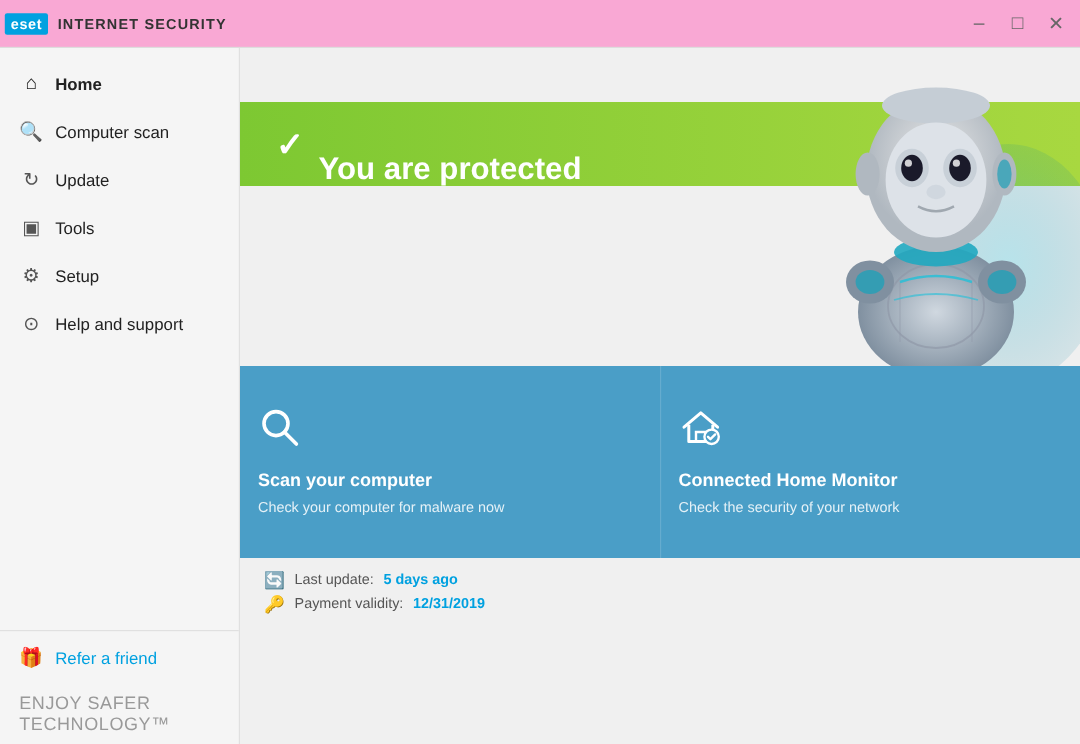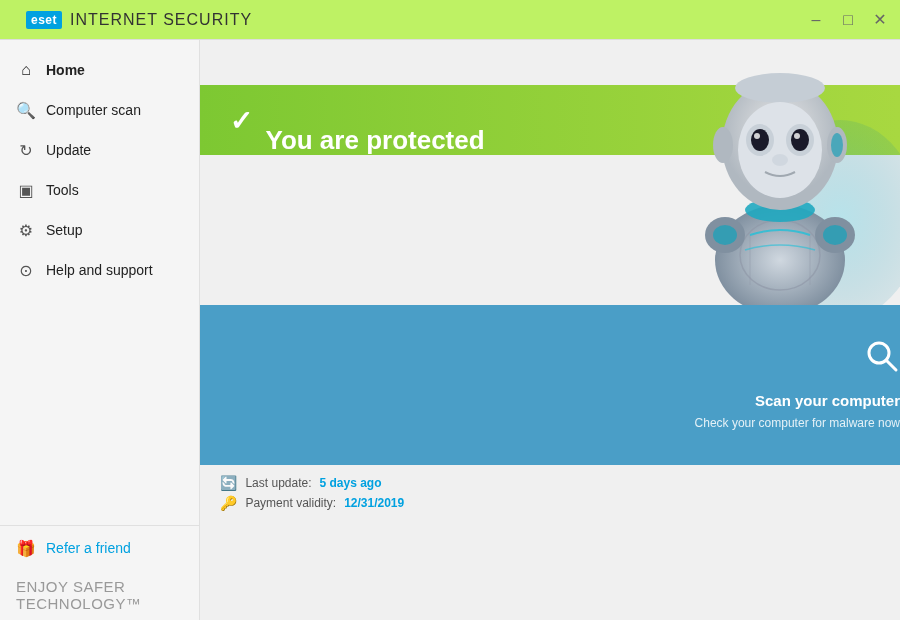--- a/index.html
+++ b/index.html
@@ -9,45 +9,45 @@
       font-family: 'Segoe UI', Arial, sans-serif;
       background: #f0f0f0;
       overflow: hidden;
       position: relative;
     }
 
     
     .titlebar {
       width: 100%;
       height: 40px;
-      background: #bef264;
-      display: flex;
-      align-items: center;
-      padding: 0 26px;
+      background: #f9a8d4;
+      display: flex;
+      align-items: center;
+      padding: 0 4px;
       border-bottom: 1px solid #ddd;
       position: relative;
     }
     .titlebar-logo {
       display: flex;
       align-items: center;
       gap: 8px;
     }
     .eset-logo {
       background: #00a1e0;
       color: white;
       font-weight: bold;
       font-size: 12px;
       padding: 2px 5px;
       border-radius: 2px;
       letter-spacing: 0.5px;
     }
     .titlebar-title {
-      font-size: 16px;
+      font-size: 12px;
       color: #333;
-      font-weight: 400;
+      font-weight: 700;
       letter-spacing: 1px;
       text-transform: uppercase;
     }
     .titlebar-controls {
       position: absolute;
       right: 10px;
       display: flex;
       gap: 12px;
       align-items: center;
     }
@@ -183,23 +183,23 @@
     .features-bar {
       background: #4a9ec7;
       display: flex;
       align-items: stretch;
       min-height: 160px;
     }
     .feature-item {
       flex: 1;
       display: flex;
       flex-direction: column;
-      align-items: flex-end;
+      align-items: flex-start;
       justify-content: center;
-      padding: 20px 0;
+      padding: 20px 15px;
       text-align: center;
       cursor: pointer;
       border-right: 1px solid rgba(255,255,255,0.15);
     }
     .feature-item:last-child { border-right: none; }
     .feature-icon {
       font-size: 32px;
       color: white;
       margin-bottom: 10px;
     }
@@ -369,20 +369,31 @@
 
     <div class="features-bar" id="features-container">
     <div class="feature-item">
           <div class="feature-icon"><svg width="36" height="36" viewBox="0 0 36 36" fill="none" xmlns="http://www.w3.org/2000/svg">
     <circle cx="15" cy="15" r="10" stroke="white" stroke-width="3" fill="none"></circle>
     <line x1="22" y1="22" x2="32" y2="32" stroke="white" stroke-width="3" stroke-linecap="round"></line>
   </svg></div>
           <div class="feature-title">Scan your computer</div>
           <div class="feature-desc">Check your computer for malware now</div>
         </div>
+        <div class="feature-item">
+          <div class="feature-icon"><svg width="36" height="36" viewBox="0 0 36 36" fill="none" xmlns="http://www.w3.org/2000/svg">
+    <path d="M4 18 L18 6 L32 18" stroke="white" stroke-width="2.5" fill="none" stroke-linecap="round" stroke-linejoin="round"></path>
+    <path d="M8 16 L8 30 L28 30 L28 16" stroke="white" stroke-width="2.5" fill="none" stroke-linejoin="round"></path>
+    <path d="M14 30 L14 22 L22 22 L22 30" stroke="white" stroke-width="2" fill="none"></path>
+    <circle cx="27" cy="26" r="6" fill="#4a9ec7" stroke="white" stroke-width="2"></circle>
+    <path d="M24 26 L26 28 L30 24" stroke="white" stroke-width="2" fill="none" stroke-linecap="round" stroke-linejoin="round"></path>
+  </svg></div>
+          <div class="feature-title">Connected Home Monitor</div>
+          <div class="feature-desc">Check the security of your network</div>
+        </div>
       </div>
 
     <div class="status-bar">
       <div class="status-row">
         <span class="status-icon">🔄</span>
         <span>Last update:</span>
         <span class="status-value">5 days ago</span>
       </div>
       <div class="status-row">
         <span class="status-icon">🔑</span>

